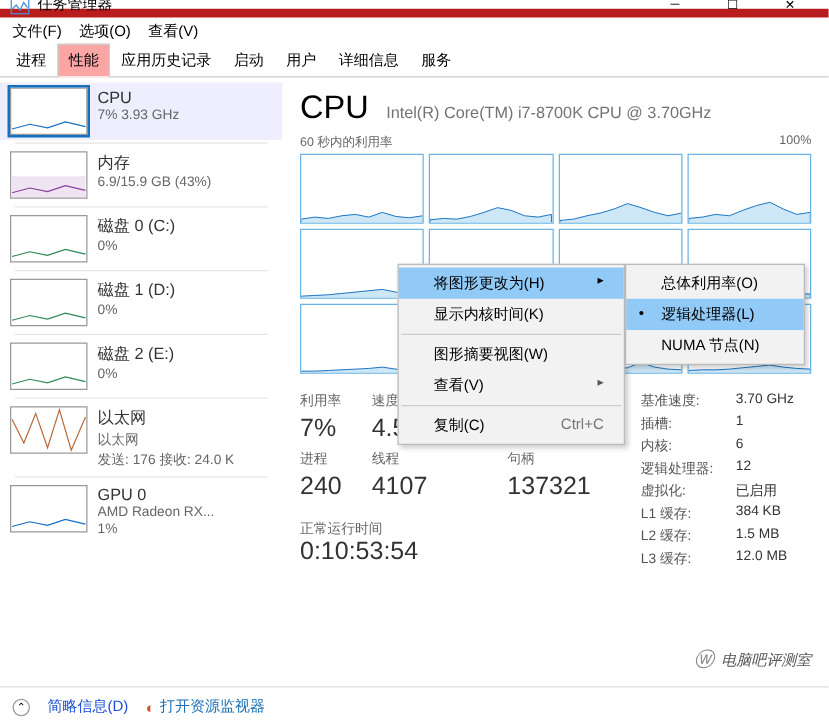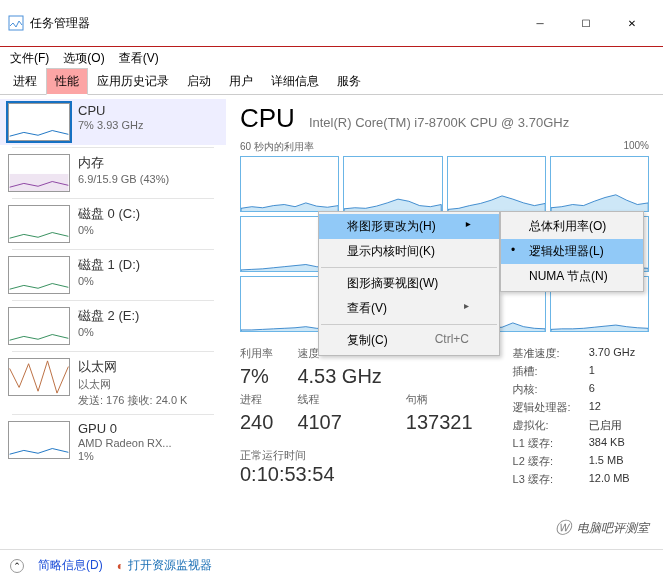--- a/index.html
+++ b/index.html
@@ -1,17 +1,17 @@
 <!DOCTYPE html>
 <html><head>
 <meta charset="utf-8">
 <style>
 *{box-sizing:border-box;margin:0;padding:0;font-family:"Microsoft YaHei","Segoe UI",sans-serif}
 body{width:663px;height:581px;background:#fff;font-size:12px;overflow:hidden;position:relative}
-.titlebar{height:47px;display:flex;align-items:center;padding:0 8px;border-bottom:1px solid #b91c1c}
+.titlebar{height:14px;display:flex;align-items:center;padding:0 8px;border-bottom:7px solid #b91c1c}
 .titlebar-icon{width:16px;height:16px;margin-right:6px}
 .titlebar-title{flex:1;font-size:12px}
 .win-controls{display:flex;gap:0}
 .win-btn{width:46px;height:30px;display:flex;align-items:center;justify-content:center;font-size:10px}
 .menubar{height:22px;display:flex;align-items:center;padding:0 4px;font-size:12px;gap:2px}
 .menuitem{padding:2px 6px}
 .tabs{height:26px;display:flex;align-items:flex-end;padding:0 4px;border-bottom:1px solid #ccc;gap:0;font-size:12px}
 .tab{padding:4px 8px;border:1px solid transparent;position:relative;top:1px}
 .tab.active{border:1px solid #ccc;border-bottom-color:#fff;background:#fca5a5}
 .content{display:flex;height:calc(100% - 30px - 22px - 26px - 32px)}
@@ -37,21 +37,21 @@
 .stats-left{display:grid;grid-template-columns:auto auto auto;column-gap:24px;row-gap:4px;align-content:start}
 .stats-right{display:grid;grid-template-columns:auto auto;column-gap:18px;row-gap:3px;align-content:start;font-size:11px}
 .stat-label{color:#666;font-size:11px}
 .stat-val{font-size:20px;color:#333}
 .sr-label{color:#555}
 .sr-val{color:#333}
 .uptime{margin-top:10px}
 .statusbar{position:absolute;bottom:0;left:0;right:0;height:32px;display:flex;align-items:center;padding:0 10px;gap:14px;border-top:1px solid #ddd;font-size:12px}
 .sb-link{color:#1a6fb5;display:flex;align-items:center;gap:4px}
 .ctx-menu{position:absolute;background:#f2f2f2;border:1px solid #bbb;box-shadow:2px 2px 4px rgba(0,0,0,.2);font-size:12px;padding:2px 0}
-.ctx-item{padding:4px 30px 4px 28px;white-space:nowrap;display:flex;justify-content:space-between;gap:30px}
+.ctx-item{padding:4px 16px 4px 28px;white-space:nowrap;display:flex;justify-content:space-between;gap:30px}
 .ctx-item.hl{background:#91c9f7}
 .ctx-sep{height:1px;background:#ccc;margin:3px 2px}
 .ctx-arr::after{content:"▸";font-size:10px;color:#555}
 .ctx-item.hl.ctx-arr::after{color:#000}
 .bullet::before{content:"•";position:absolute;left:10px}
 .watermark{position:absolute;bottom:42px;right:14px;color:#555;font-size:12px;font-style:italic;display:flex;align-items:center;gap:6px}
 </style>
 </head>
 <body>
 

